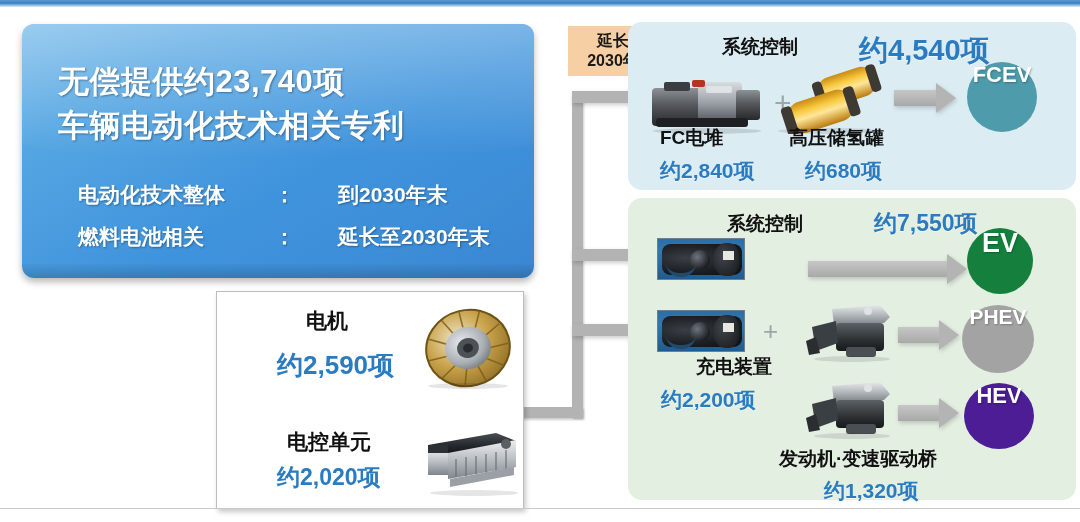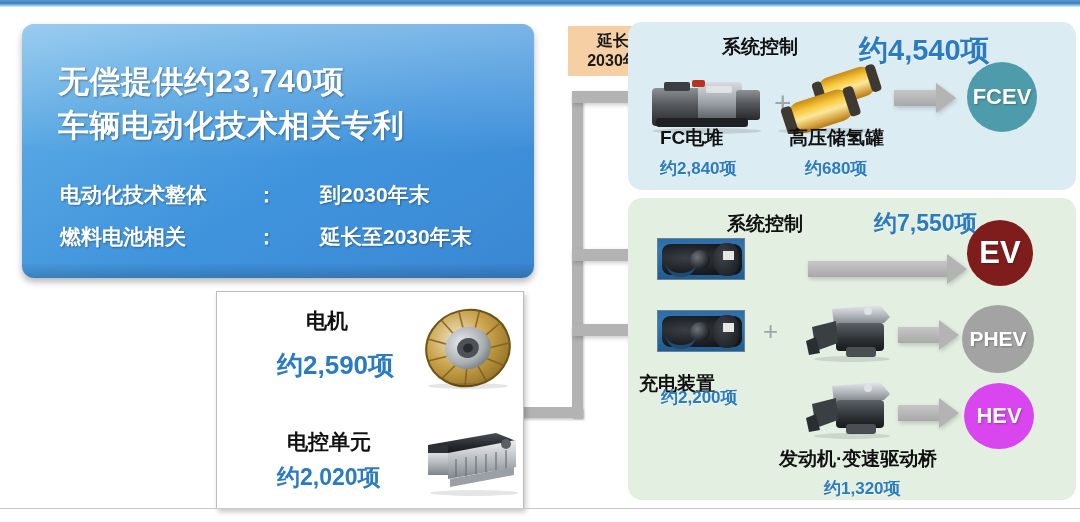--- a/index.html
+++ b/index.html
@@ -30,21 +30,21 @@
   .blue-box:before{content:"";position:absolute;left:0;right:0;top:0;height:52%;
     background:linear-gradient(to bottom,rgba(255,255,255,.30),rgba(255,255,255,0));
     border-radius:12px 12px 40% 40%/12px 12px 14px 14px;pointer-events:none;}
   .blue-box:after{content:"";position:absolute;left:0;right:0;bottom:0;height:14px;
     background:linear-gradient(to bottom,rgba(0,0,0,.02),rgba(0,0,0,.16));pointer-events:none;}
   .bb-title{position:absolute;left:36px;top:36px;width:450px;
     color:#ffffff;font-size:31px;font-weight:bold;line-height:1.42;
     letter-spacing:.5px;text-shadow:1px 1px 2px rgba(0,0,0,.35);}
   .bb-rows{position:absolute;left:38px;top:160px;width:456px;}
   .bb-row{display:flex;align-items:baseline;color:#ffffff;font-size:21px;font-weight:bold;
-    line-height:1.0;margin-bottom:21px;text-shadow:1px 1px 2px rgba(0,0,0,.33);}
+    line-height:1.0;margin-bottom:21px;text-shadow:1px 1px 2px rgba(0,0,0,.33);margin-left:18px;}
   .bb-row .lbl{width:196px;flex:none;}
   .bb-row .sep{width:64px;flex:none;}
   .bb-row .val{flex:1;}
 
   
   .orange-tag{position:absolute;left:568px;top:26px;width:106px;height:50px;
     background:#f6cfa4;display:flex;flex-direction:column;align-items:center;
     justify-content:center;color:#1a1a1a;font-size:16px;font-weight:bold;line-height:1.25;}
 
   
@@ -57,39 +57,39 @@
   .farrow .head{position:absolute;top:0;width:0;height:0;
     border-top:13px solid transparent;border-bottom:13px solid transparent;
     border-left:17px solid #b3b3b3;}
 
   
   .panel{position:absolute;border-radius:14px;}
   .panel-blue{left:628px;top:22px;width:448px;height:168px;background:#dcecf3;}
   .panel-green{left:628px;top:198px;width:448px;height:302px;background:#e3efe1;}
 
   
-  .circle{position:absolute;border-radius:50%;display:flex;align-items:center;
+  .circle{position:absolute;border-radius:50%;display:flex;align-items:flex-start;
     justify-content:center;color:#ffffff;font-weight:bold;
     text-shadow:1px 1px 2px rgba(0,0,0,.25);}
   .c-fcev{left:967px;top:62px;width:70px;height:70px;background:#4d9bab;font-size:22px;}
-  .c-ev{left:967px;top:220px;width:66px;height:66px;background:#7f1d1d;font-size:31px;}
+  .c-ev{left:967px;top:228px;width:66px;height:66px;background:#15803d;font-size:27px;}
   .c-phev{left:962px;top:305px;width:72px;height:68px;background:#a3a3a3;font-size:21px;}
-  .c-hev{left:964px;top:383px;width:70px;height:66px;background:#d946ef;font-size:22px;}
+  .c-hev{left:964px;top:383px;width:70px;height:66px;background:#4c1d95;font-size:22px;}
 
   
   .garrow{position:absolute;height:30px;filter:drop-shadow(1px 2px 2px rgba(0,0,0,.18));}
   .garrow .gstem{position:absolute;left:0;top:7px;height:16px;
     background:linear-gradient(to bottom,#c6c6c6,#a9a9a9);}
   .garrow .ghead{position:absolute;top:0;width:0;height:0;
     border-top:15px solid transparent;border-bottom:15px solid transparent;
     border-left:20px solid #b4b4b4;}
 
   
   .lbl-black{position:absolute;color:#111111;font-size:19px;font-weight:bold;white-space:nowrap;}
-  .lbl-blue{position:absolute;color:#2b7bc0;font-size:17px;font-weight:bold;white-space:nowrap;
+  .lbl-blue{position:absolute;color:#2b7bc0;font-size:21px;font-weight:bold;white-space:nowrap;
     text-shadow:0 1px 0 rgba(255,255,255,.6);}
   .plus{position:absolute;color:#9aa7ad;font-size:30px;font-weight:normal;line-height:1;}
 
   
   .white-card{position:absolute;left:216px;top:291px;width:306px;height:216px;
     background:#ffffff;border:1px solid #bdbdbd;box-shadow:2px 3px 5px rgba(0,0,0,.22);}
 
   
   .ph{position:absolute;overflow:hidden;}
 
@@ -288,21 +288,21 @@
     </svg>
   </div>
   <div class="garrow" style="left:898px;top:320px;width:60px;">
     <div class="gstem" style="width:42px;"></div>
       <div class="ghead" style="left:41px;"></div>
   </div>
   <div class="circle c-phev">
     <span>PHEV</span>
   </div>
 
-  <div class="lbl-black" style="left:639px;top:354px;margin-top:17px;">充电装置</div>
+  <div class="lbl-black" style="left:696px;top:354px;">充电装置</div>
   <div class="lbl-blue" style="left:661px;top:386px;">约2,200项</div>
 
   <div class="ph eng" style="left:806px;top:378px;">
     <svg width="92" height="62" viewBox="0 0 92 62">
       <path d="M26 8 L74 4 L84 16 L78 22 L28 24 Z" fill="url(#eg1)"></path>
       <rect x="30" y="22" width="48" height="28" rx="4" fill="url(#eg2)"></rect>
       <path d="M6 26 L30 20 L32 42 L10 50 Z" fill="#3a3f43"></path>
       <path d="M0 40 L10 36 L14 52 L3 54 Z" fill="#2a2e31"></path>
       <rect x="40" y="46" width="30" height="10" rx="3" fill="#4a4f53"></rect>
       <circle cx="62" cy="10" r="4" fill="#dfe3e6"></circle>

